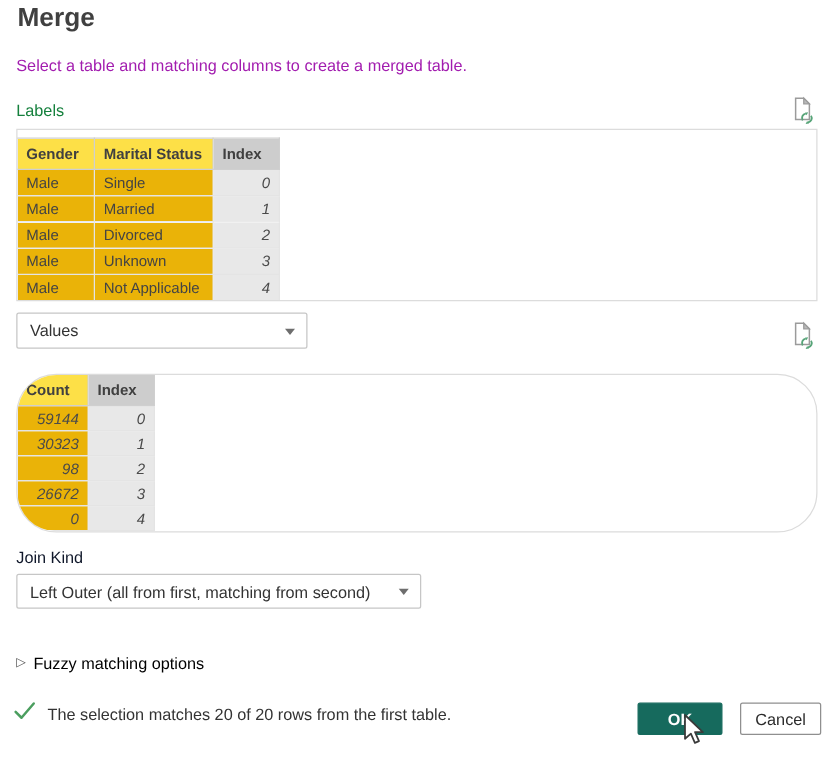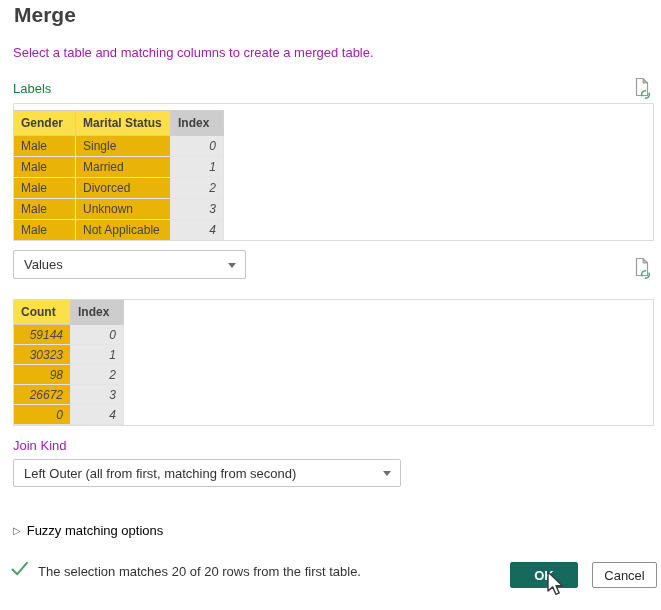--- a/index.html
+++ b/index.html
@@ -9,42 +9,42 @@
   .title{position:absolute;left:14px;top:3px;font-size:21px;font-weight:700;color:#404040;}
   .subtitle{position:absolute;left:13px;top:45px;font-size:13px;color:#a21caf;}
   .section-label{position:absolute;left:13px;top:81px;font-size:13px;color:#15803d;}
 
   .doc-refresh{position:absolute;width:21px;height:23px;cursor:pointer;}
   .doc-refresh.one{left:632px;top:77px;}
   .doc-refresh.two{left:632px;top:257px;}
 
   .preview{position:absolute;left:13px;width:641px;border:1px solid #dcdcdc;background:#fff;box-sizing:border-box;overflow:hidden;}
   .preview.t1{top:103px;height:138px;}
-  .preview.t2{top:299px;height:127px;}
+  .preview.t2{top:299px;height:127px;border-radius:32px;}
 
   table.mini{border-collapse:collapse;font-size:12px;color:#444;table-layout:fixed;}
   .t1 table.mini{margin:6px 0 0 -1px;}
   .t2 table.mini{margin:-1px 0 0 -1px;}
   table.mini th{background:#fde047;font-weight:700;text-align:left;color:#404040;
     border:1px solid #cfcfcf;padding:5px 7px 5px 7px;white-space:nowrap;overflow:hidden;}
   table.mini td{border:1px solid #e4e4e4;padding:3px 7px;white-space:nowrap;overflow:hidden;background:#eab308;}
   table.mini th.sel{background:#cdcdcd;}
   table.mini td.num{font-style:italic;text-align:right;color:#4a4a4a;}
   table.mini td.sel{background:#e8e8e8;}
   .t2 table.mini td{padding:3px 7px 2px 7px;}
 
   .dropdown{position:absolute;border:1px solid #c6c6c6;border-radius:2px;background:#fff;
     font-size:13px;color:#333;display:flex;align-items:center;
     padding:0 24px 0 10px;box-sizing:border-box;cursor:default;white-space:nowrap;overflow:hidden;}
   .dd-values{left:13px;top:250px;width:233px;height:29px;}
-  .dd-join{left:13px;top:459px;width:388px;height:28px;}
+  .dd-join{left:13px;top:459px;width:324px;height:28px;}
   .caret{position:absolute;right:9px;top:50%;margin-top:-2px;width:0;height:0;
     border-left:4px solid transparent;border-right:4px solid transparent;border-top:5px solid #6e6e6e;}
 
-  .join-label{position:absolute;left:13px;top:438px;font-size:13px;color:#a21caf;}
+  .join-label{position:absolute;left:13px;top:438px;font-size:13px;color:#0f172a;}
 
   .fuzzy-check-row{position:absolute;left:13px;top:491px;display:flex;align-items:center;cursor:pointer;}
   .checkbox{width:14px;height:14px;border:1px solid #919191;background:#fff;box-sizing:content-box;}
   .fuzzy-check-row .lbl{margin-left:8px;font-size:13px;color:#3c3c3c;}
 
   .expander{position:absolute;left:13px;top:523px;display:flex;align-items:center;cursor:pointer;}
   .expander .tri{font-size:10px;color:#555;line-height:1;}
   .expander .lbl{margin-left:6px;font-size:13px;color:#000000;}
 
   .status-row{position:absolute;left:11px;top:561px;display:flex;align-items:flex-start;}

